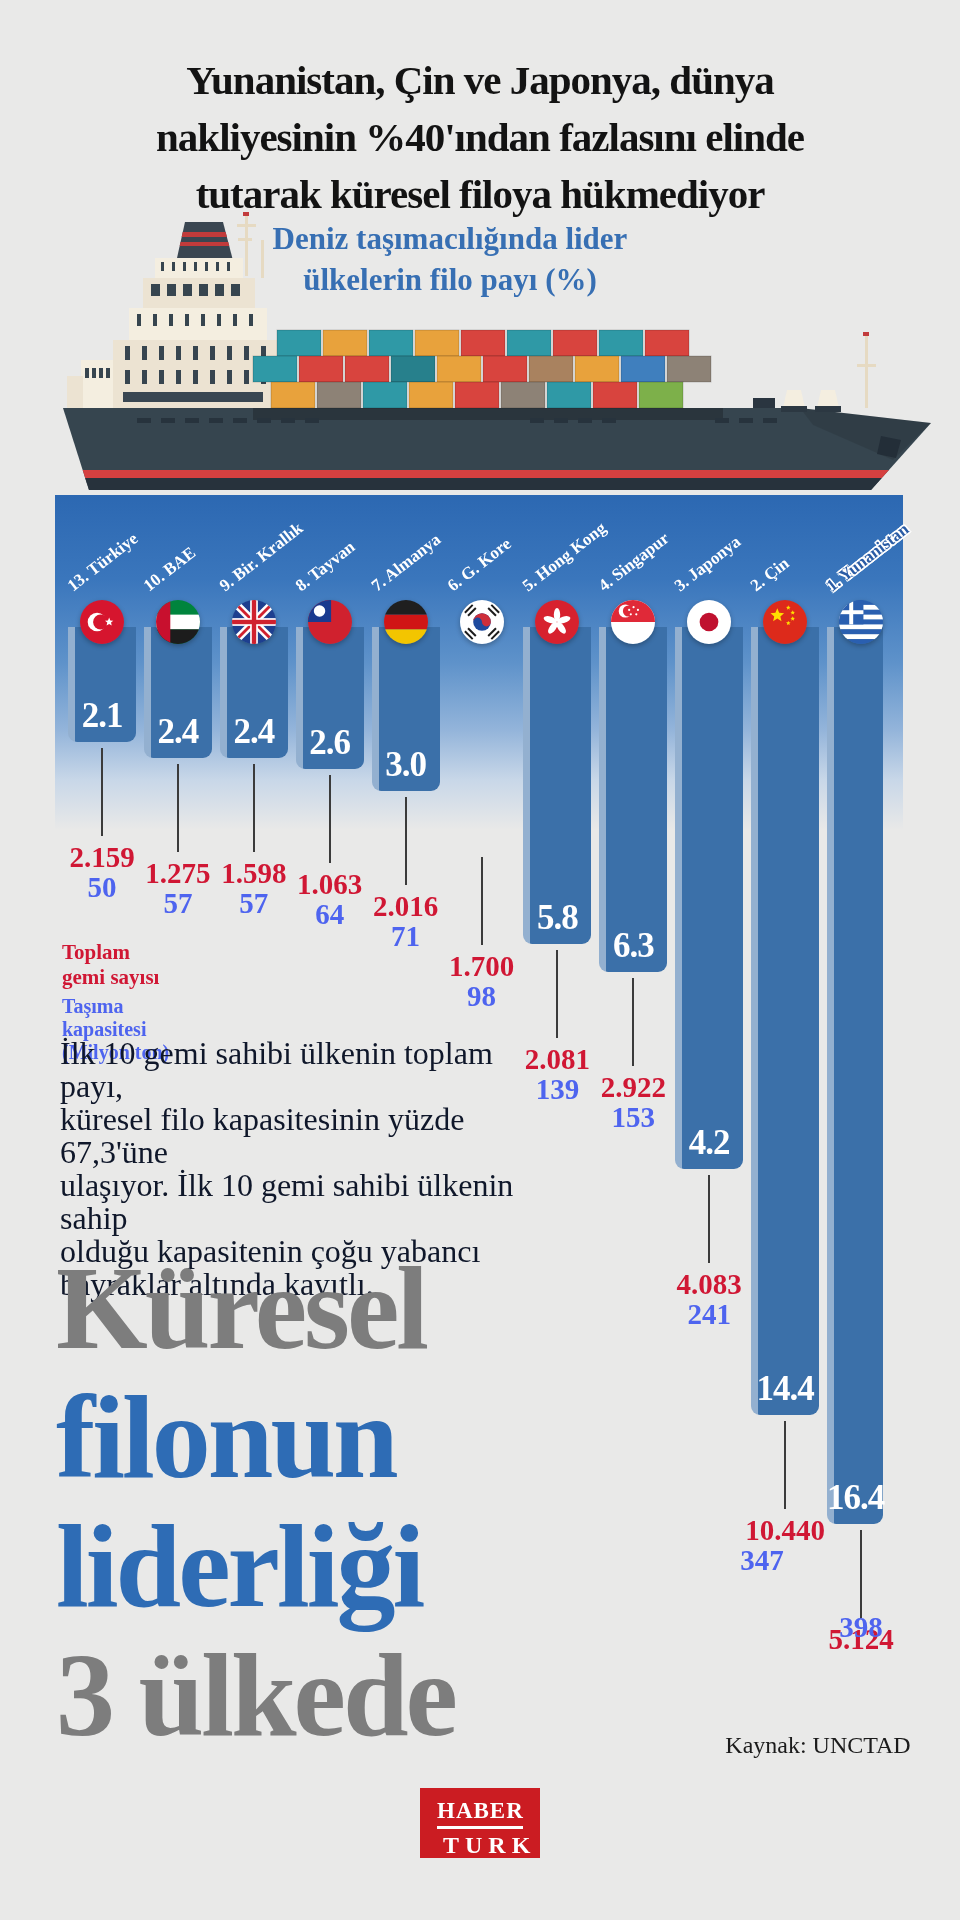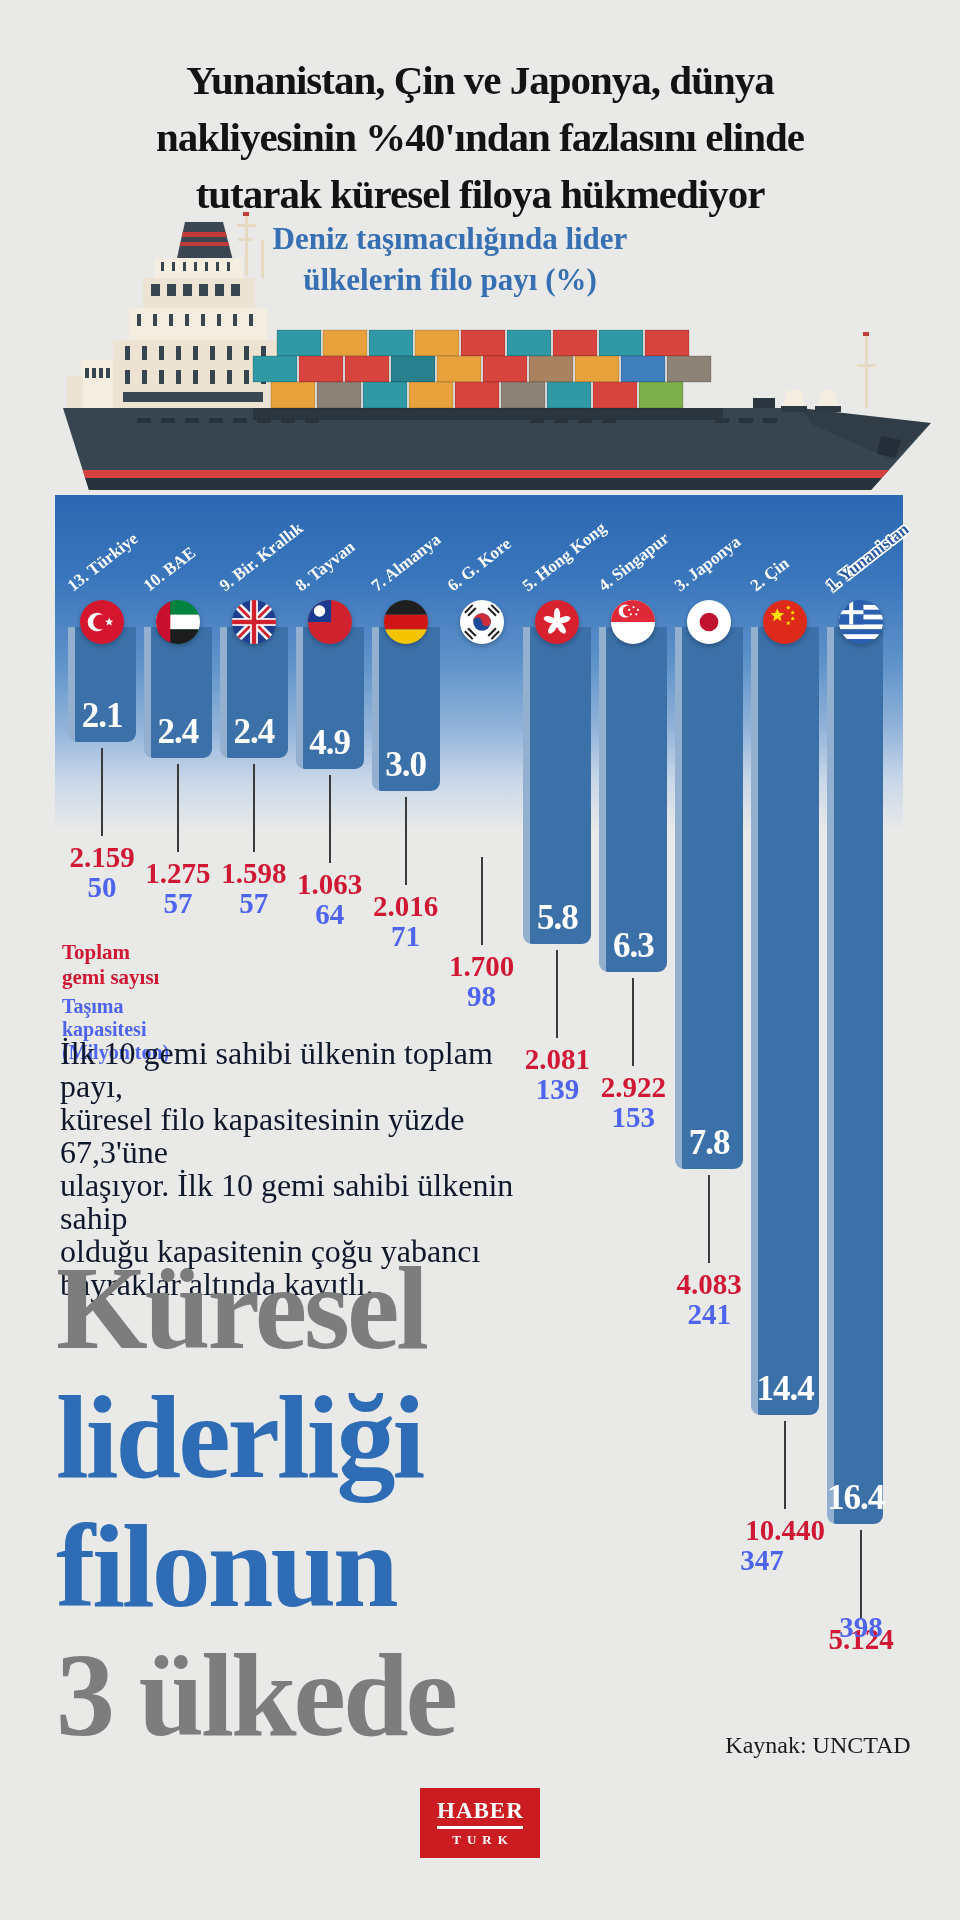--- a/index.html
+++ b/index.html
@@ -52,21 +52,21 @@
   .display-line{font-size:118px;line-height:129px;font-weight:700;letter-spacing:-3px;}
   .display-line.gray{color:#7d7d7d;}
   .display-line.blue{color:#2e6cb5;}
 
   .source{position:absolute;left:678px;top:1732px;width:280px;text-align:center;
           font-size:24px;color:#1b1b1b;}
 
   .logo{position:absolute;left:420px;top:1788px;width:120px;height:70px;background:#cb1c22;}
   .logo-top{margin:10px auto 0;width:86px;text-align:center;font-size:23px;font-weight:700;
             color:#fff;letter-spacing:1px;border-bottom:3px solid #fff;padding-bottom:2px;}
-  .logo-bottom{margin:3px auto 0;width:86px;text-align:center;font-size:13px;font-weight:700;
+  .logo-bottom{margin:3px auto 0;width:86px;text-align:center;font-size:24px;font-weight:700;
                color:#fff;letter-spacing:6px;text-indent:6px;}
 </style>
 </head>
 <body>
 
 <div class="page">
 
   <div class="title">Yunanistan, Çin ve Japonya, dünya
 nakliyesinin %40'ından fazlasını elinde
 tutarak küresel filoya hükmediyor</div>
@@ -253,21 +253,21 @@
           <rect y="16.5" width="40" height="7" fill="#fff"></rect>
           <rect x="18" width="4" height="40" fill="#d0212e"></rect>
           <rect y="18" width="40" height="4" fill="#d0212e"></rect>
         </svg>
       </div>
       <div class="country-label" style="left: 227.8px; top: 576px;">9. Bir. Krallık</div>
       <div class="connector" style="left: 252.8px; top: 764px; height: 88px;"></div>
       <div class="num-red" style="left: 173.8px; top: 858px;">1.598</div>
       <div class="num-blue" style="left: 173.8px; top: 888px;">57</div>
       <div class="bar" style="left: 295.7px; top: 627px; width: 68px; height: 142px;">
-        <span class="bar-value">4.9</span>
+        <span class="bar-value">2.6</span>
       </div>
       <div class="flag" style="left: 307.7px; top: 600px;">
         <svg width="44" height="44" viewBox="0 0 40 40" preserveAspectRatio="xMidYMid slice">
           <rect width="40" height="40" fill="#d0212e"></rect>
           <rect width="21" height="20" fill="#1a3a8f"></rect>
           <circle cx="10.5" cy="10" r="5.2" fill="#fff"></circle>
         </svg>
       </div>
       <div class="country-label" style="left: 303.7px; top: 576px;">8. Tayvan</div>
       <div class="connector" style="left: 328.7px; top: 775px; height: 88px;"></div>
@@ -359,21 +359,21 @@
           <circle cx="23" cy="13" r="1" fill="#fff"></circle>
           <circle cx="18" cy="13" r="1" fill="#fff"></circle>
           <circle cx="16.5" cy="9" r="1" fill="#fff"></circle>
         </svg>
       </div>
       <div class="country-label" style="left: 607.3px; top: 576px;">4. Singapur</div>
       <div class="connector" style="left: 632.3px; top: 978px; height: 88px;"></div>
       <div class="num-red" style="left: 553.3px; top: 1072px;">2.922</div>
       <div class="num-blue" style="left: 553.3px; top: 1102px;">153</div>
       <div class="bar" style="left: 675.2px; top: 627px; width: 68px; height: 542px;">
-        <span class="bar-value">7.8</span>
+        <span class="bar-value">4.2</span>
       </div>
       <div class="flag" style="left: 687.2px; top: 600px;">
         <svg width="44" height="44" viewBox="0 0 40 40" preserveAspectRatio="xMidYMid slice">
           <rect width="40" height="40" fill="#fff"></rect>
           <circle cx="20" cy="20" r="8.5" fill="#c0112f"></circle>
         </svg>
       </div>
       <div class="country-label" style="left: 683.2px; top: 576px;">3. Japonya</div>
       <div class="connector" style="left: 708.2px; top: 1175px; height: 88px;"></div>
       <div class="num-red" style="left: 629.2px; top: 1269px;">4.083</div>
@@ -427,22 +427,22 @@
 (Milyon ton)</div>
 
   <div class="annotation">İlk 10 gemi sahibi ülkenin toplam payı,
 küresel filo kapasitesinin yüzde 67,3'üne
 ulaşıyor. İlk 10 gemi sahibi ülkenin sahip
 olduğu kapasitenin çoğu yabancı
 bayraklar altında kayıtlı.</div>
 
   <div class="display-text" id="display-text">
       <div class="display-line gray">Küresel</div>
+      <div class="display-line blue">filonun</div>
       <div class="display-line blue">liderliği</div>
-      <div class="display-line blue">filonun</div>
       <div class="display-line gray">3 ülkede</div>
     </div>
 
   <div class="source">Kaynak: UNCTAD</div>
 
   <div class="logo">
     <div class="logo-top">HABER</div>
     <div class="logo-bottom">TURK</div>
   </div>
 

